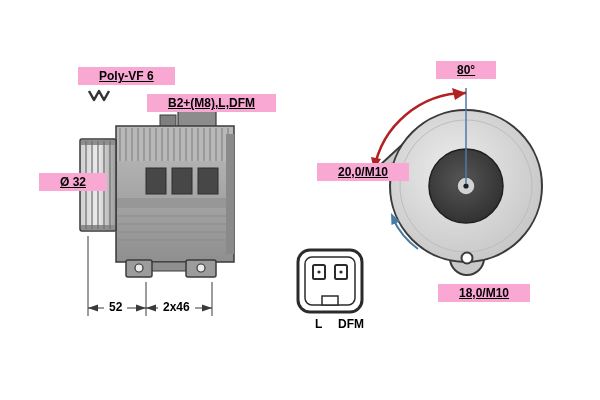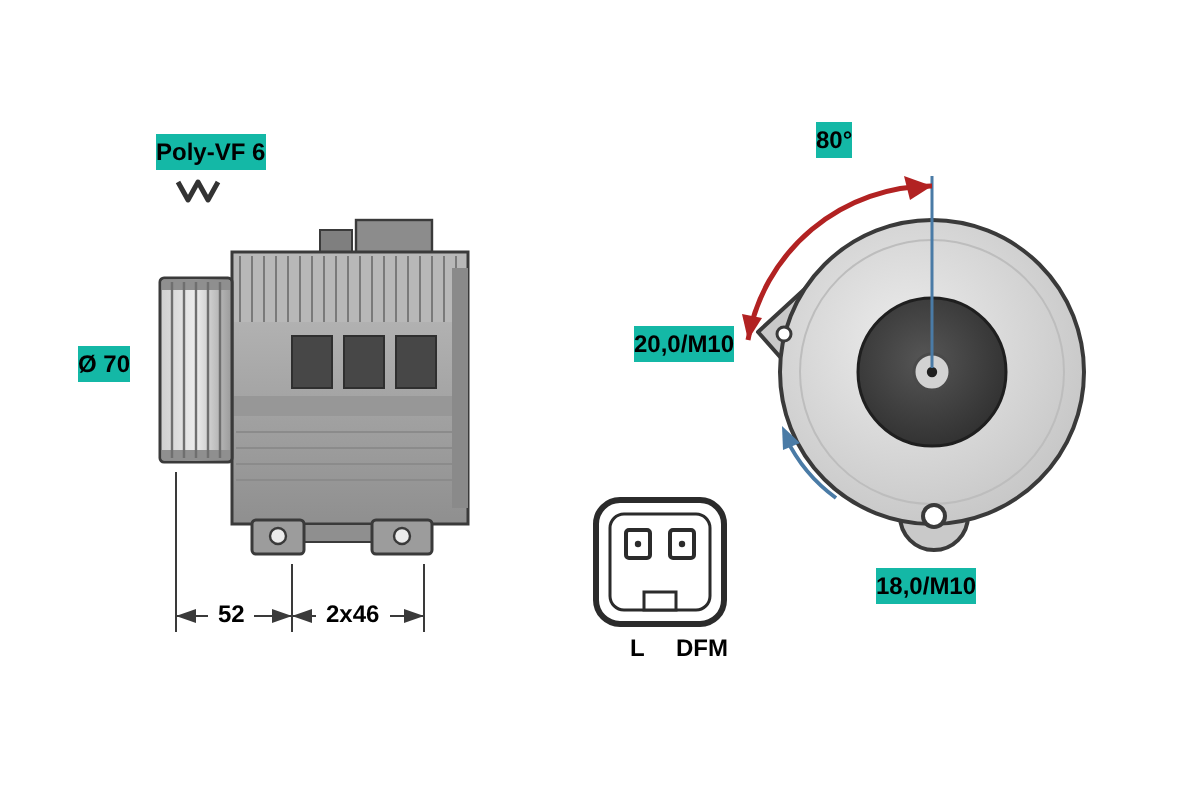--- a/index.html
+++ b/index.html
@@ -5,21 +5,21 @@
   html,body{margin:0;padding:0;background:#fff;}
   .stage{
     position:relative;width:600px;height:400px;background:#ffffff;overflow:hidden;
     font-family:"Liberation Sans",sans-serif;
   }
   .stage svg{position:absolute;left:0;top:0;}
   .lbl{
     position:absolute;font:bold 12px "Liberation Sans",sans-serif;color:#000;
     white-space:nowrap;line-height:14px;
   }
-  .lbl.blue{background:#14b8a6;padding:2px 0;}
+  .lbl.blue{background:#f9a8d4;padding:2px 21px;text-decoration:underline;}
   .lbl.dim{background:#ffffff;padding:1px 5px;text-align:left;}
   .lbl.pin{background:transparent;padding:1px 2px;}
 </style>
 </head>
 <body>
 
 <div class="stage">
 
   <svg width="600" height="400" viewBox="0 0 600 400">
     <defs>
@@ -106,24 +106,25 @@
       <rect x="305" y="257" width="50" height="48" rx="7" fill="none" stroke="#2b2b2b" stroke-width="1.5"></rect>
       <rect x="313" y="265" width="12" height="14" rx="1.5" fill="#ffffff" stroke="#2b2b2b" stroke-width="2"></rect>
       <rect x="335" y="265" width="12" height="14" rx="1.5" fill="#ffffff" stroke="#2b2b2b" stroke-width="2"></rect>
       <circle cx="319" cy="272" r="1.6" fill="#2b2b2b"></circle>
       <circle cx="341" cy="272" r="1.6" fill="#2b2b2b"></circle>
       <rect x="322" y="296" width="16" height="9" fill="#ffffff" stroke="#2b2b2b" stroke-width="1.5"></rect>
     </g>
   </svg>
 
   <div class="lbl blue" style="left:78px;top:67px">Poly-VF 6</div>
-  <div class="lbl blue" style="left:39px;top:173px">Ø 70</div>
+  <div class="lbl blue" style="left:147px;top:94px">B2+(M8),L,DFM</div>
+  <div class="lbl blue" style="left:39px;top:173px">Ø 32</div>
 
   <div class="lbl dim" style="left:104px;top:299px">52</div>
   <div class="lbl dim" style="left:158px;top:299px">2x46</div>
 
-  <div class="lbl blue" style="left:408px;top:61px">80°</div>
+  <div class="lbl blue" style="left:436px;top:61px">80°</div>
   <div class="lbl blue" style="left:317px;top:163px">20,0/M10</div>
   <div class="lbl blue" style="left:438px;top:284px">18,0/M10</div>
 
   <div class="lbl pin" style="left:313px;top:316px">L</div>
   <div class="lbl pin" style="left:336px;top:316px">DFM</div>
 </div>
 
 </body></html>

